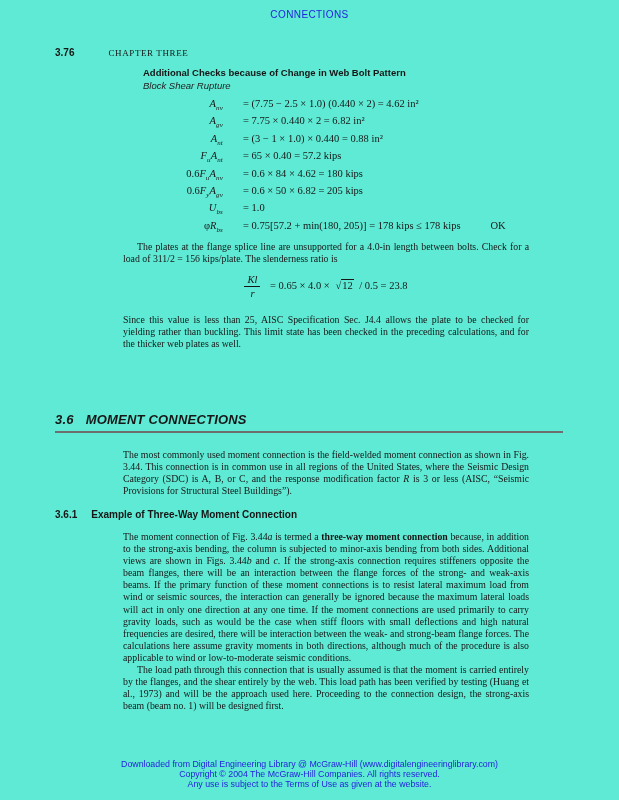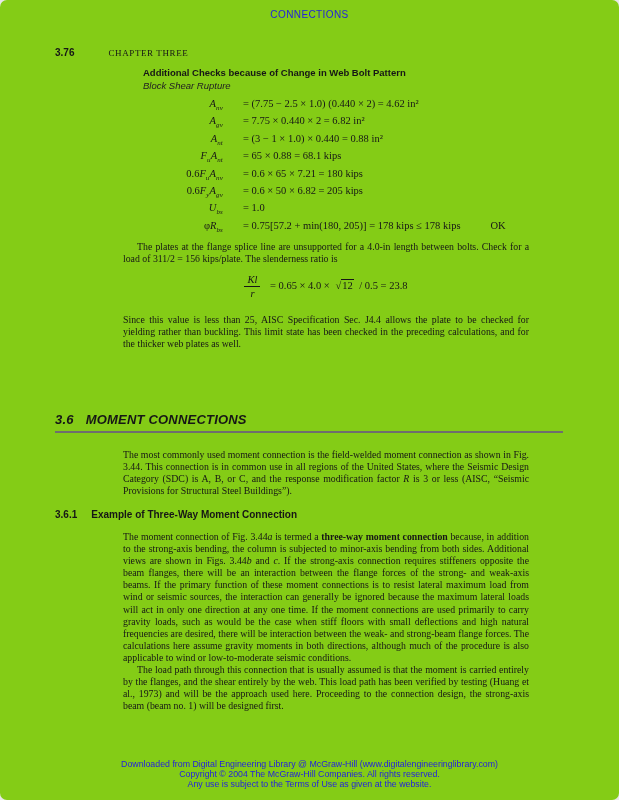--- a/index.html
+++ b/index.html
@@ -1,25 +1,24 @@
 <!DOCTYPE html>
 <html><head>
 <meta charset="utf-8">
 <style>
   * { margin:0; padding:0; box-sizing:border-box; }
   html,body { background:#e8e8e8; }
   .page {
     position:relative;
     width:619px; height:800px;
-    background:#84cc16;
+    background:#5eead4;
     font-family:"Liberation Serif", serif;
     color:#161616;
     overflow:hidden;
     margin:0 auto;
-    border-radius:7px;
   }
   .running-head {
     position:absolute; top:9px; left:0; right:0;
     text-align:center;
     font-family:"Liberation Sans", sans-serif;
     font-size:10px; letter-spacing:0.4px;
     color:#2323dd;
   }
   .page-head { position:absolute; top:42px; left:55px; white-space:nowrap; }
   .folio {
@@ -123,25 +122,25 @@
       <div class="eq-row">
         <span class="eq-lhs"><span class="tok-v">A</span><sub class="tok-s">gv</sub></span>
         <span class="eq-rhs">= 7.75 × 0.440 × 2 = 6.82 in²</span>
       </div>
       <div class="eq-row">
         <span class="eq-lhs"><span class="tok-v">A</span><sub class="tok-s">nt</sub></span>
         <span class="eq-rhs">= (3 − 1 × 1.0) × 0.440 = 0.88 in²</span>
       </div>
       <div class="eq-row">
         <span class="eq-lhs"><span class="tok-v">F</span><sub class="tok-s">u</sub><span class="tok-v">A</span><sub class="tok-s">nt</sub></span>
-        <span class="eq-rhs">= 65 × 0.88 = 68.1 kips</span>
+        <span class="eq-rhs">= 65 × 0.40 = 57.2 kips</span>
       </div>
       <div class="eq-row">
         <span class="eq-lhs"><span class="tok-n">0.6</span><span class="tok-v">F</span><sub class="tok-s">u</sub><span class="tok-v">A</span><sub class="tok-s">nv</sub></span>
-        <span class="eq-rhs">= 0.6 × 65 × 7.21 = 180 kips</span>
+        <span class="eq-rhs">= 0.6 × 84 × 4.62 = 180 kips</span>
       </div>
       <div class="eq-row">
         <span class="eq-lhs"><span class="tok-n">0.6</span><span class="tok-v">F</span><sub class="tok-s">y</sub><span class="tok-v">A</span><sub class="tok-s">gv</sub></span>
         <span class="eq-rhs">= 0.6 × 50 × 6.82 = 205 kips</span>
       </div>
       <div class="eq-row">
         <span class="eq-lhs"><span class="tok-v">U</span><sub class="tok-s">bs</sub></span>
         <span class="eq-rhs">= 1.0</span>
       </div>
       <div class="eq-row">

